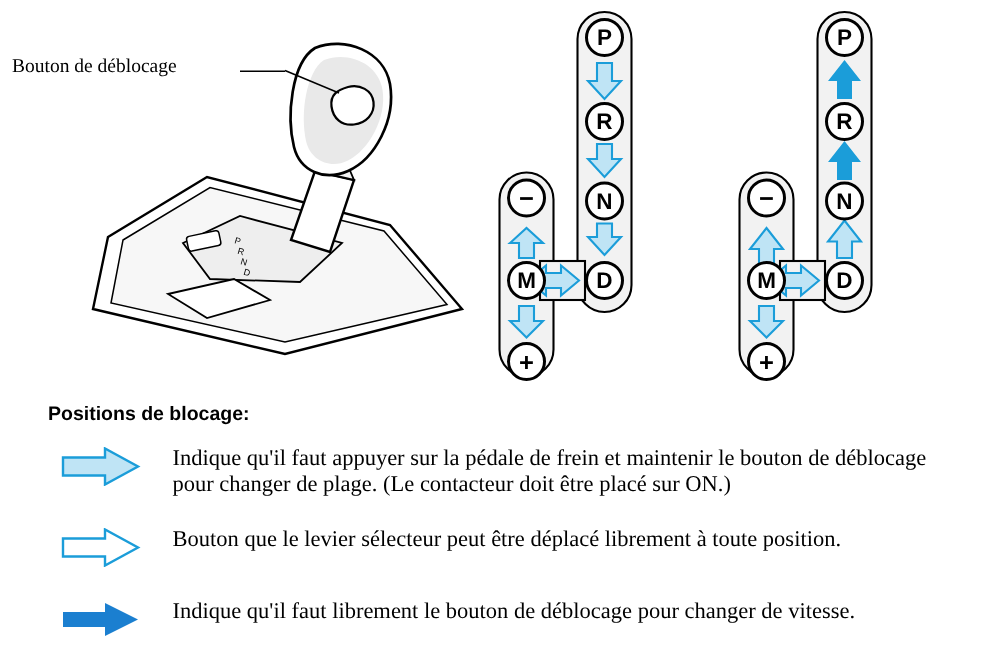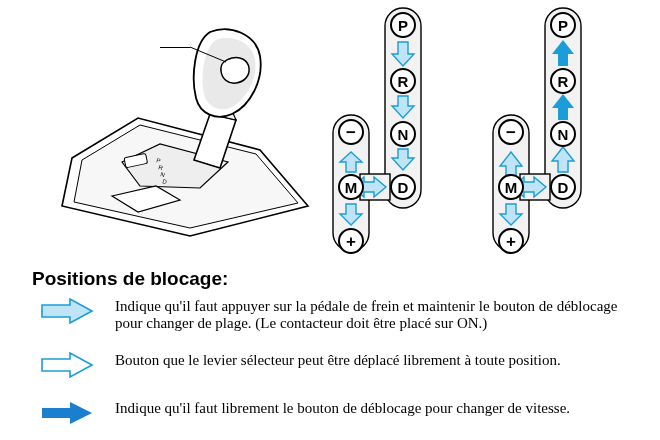--- a/index.html
+++ b/index.html
@@ -40,39 +40,40 @@
     font-family:"Liberation Sans", sans-serif;
     font-weight:bold;font-size:15px;line-height:1;
     box-sizing:border-box;
   }
   .node.sym{font-size:17px;}
 
   
   .legend-title{
     position:absolute;left:32px;top:268px;
     font-family:"Liberation Sans", sans-serif;
-    font-weight:bold;font-size:19px;
+    font-weight:bold;font-size:13px;
   }
   .legend-row{position:absolute;left:40px;width:600px;}
   .legend-row .txt{
     position:absolute;left:75px;top:0;
     font-family:"Liberation Serif", serif;
     font-size:15px;line-height:17px;width:530px;
   }
   .legend-arrow{position:absolute;left:0;top:0;width:60px;height:26px;}
 
   .r1{top:298px;}
   .r2{top:352px;}
   .r3{top:400px;}
 </style>
 </head>
 <body>
 
 <div class="canvas">
 
+  <div class="callout-label">Bouton de déblocage</div>
   <div class="callout-line"></div>
 
   <div class="shifter">
     <svg width="270" height="230" viewBox="0 0 270 230" xmlns="http://www.w3.org/2000/svg">
 
       <polygon points="12,148 78,108 200,140 248,196 130,226 2,196" fill="#ffffff" stroke="#000000" stroke-width="1.6"></polygon>
       <polygon points="22,150 80,115 196,144 238,193 130,218 14,192" fill="#f7f7f7" stroke="#000000" stroke-width="1"></polygon>
 
       <polygon points="62,152 100,134 168,152 140,178 80,176" fill="#eeeeee" stroke="#000000" stroke-width="1.2"></polygon>
 

